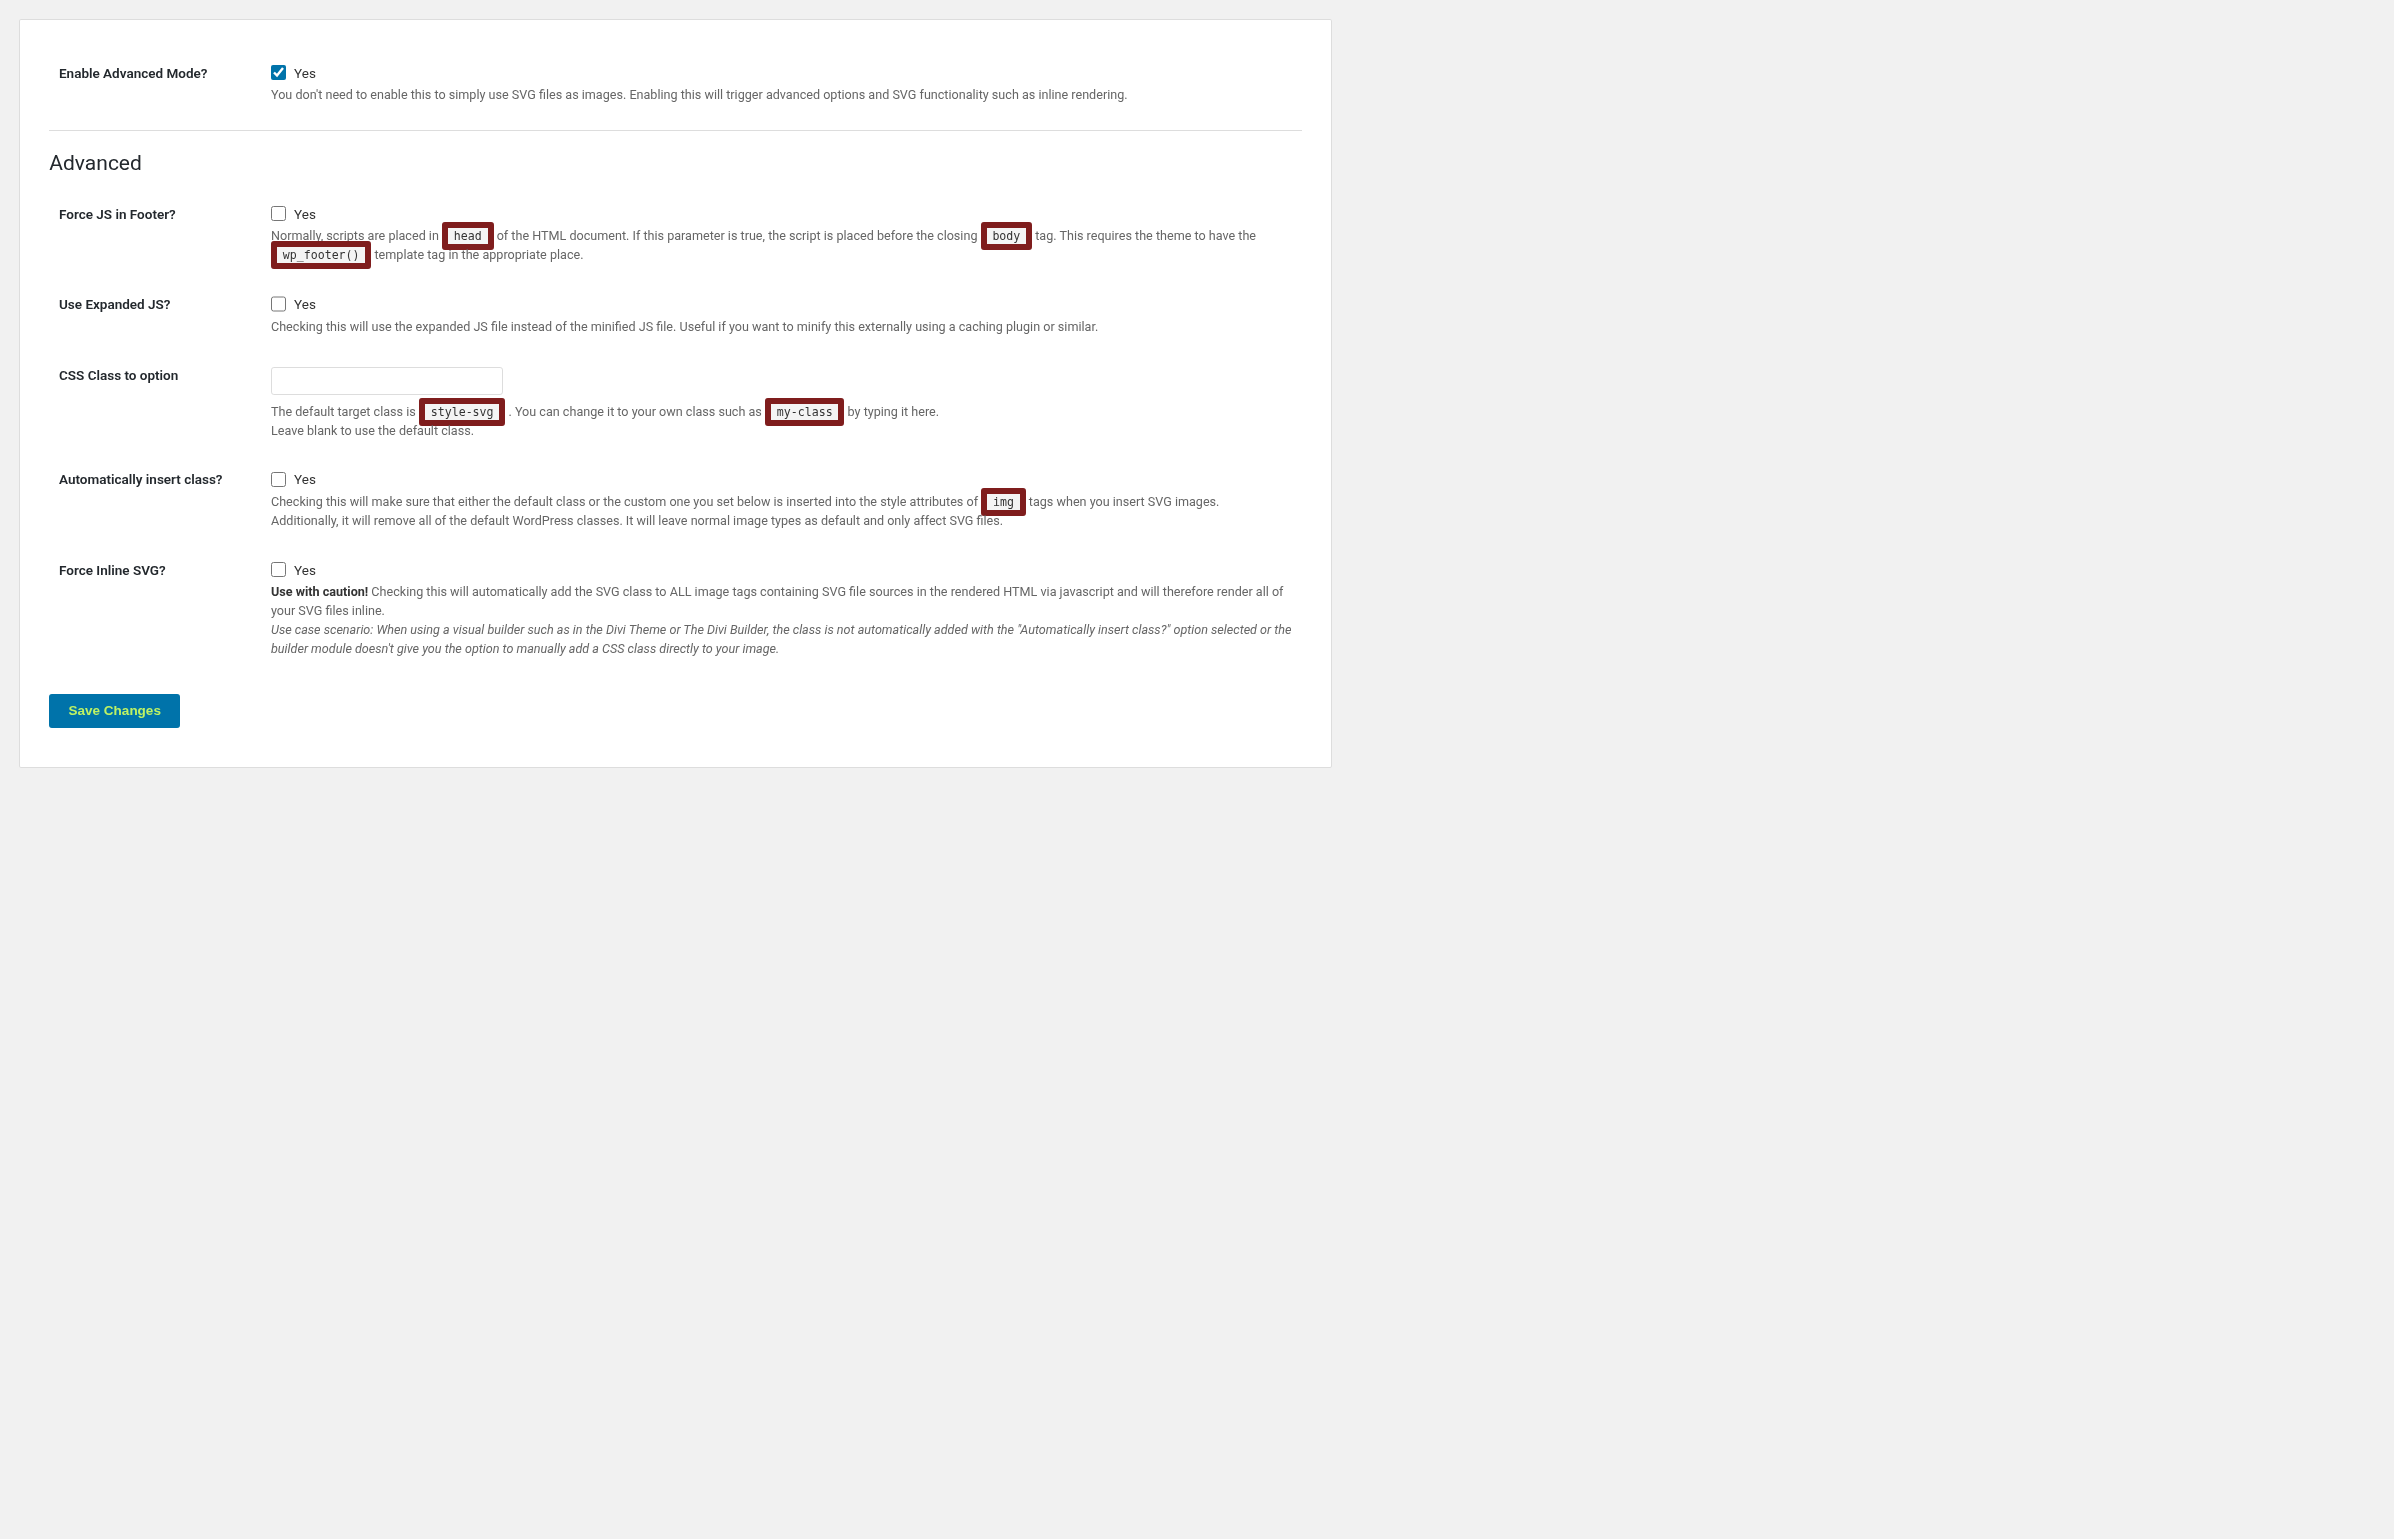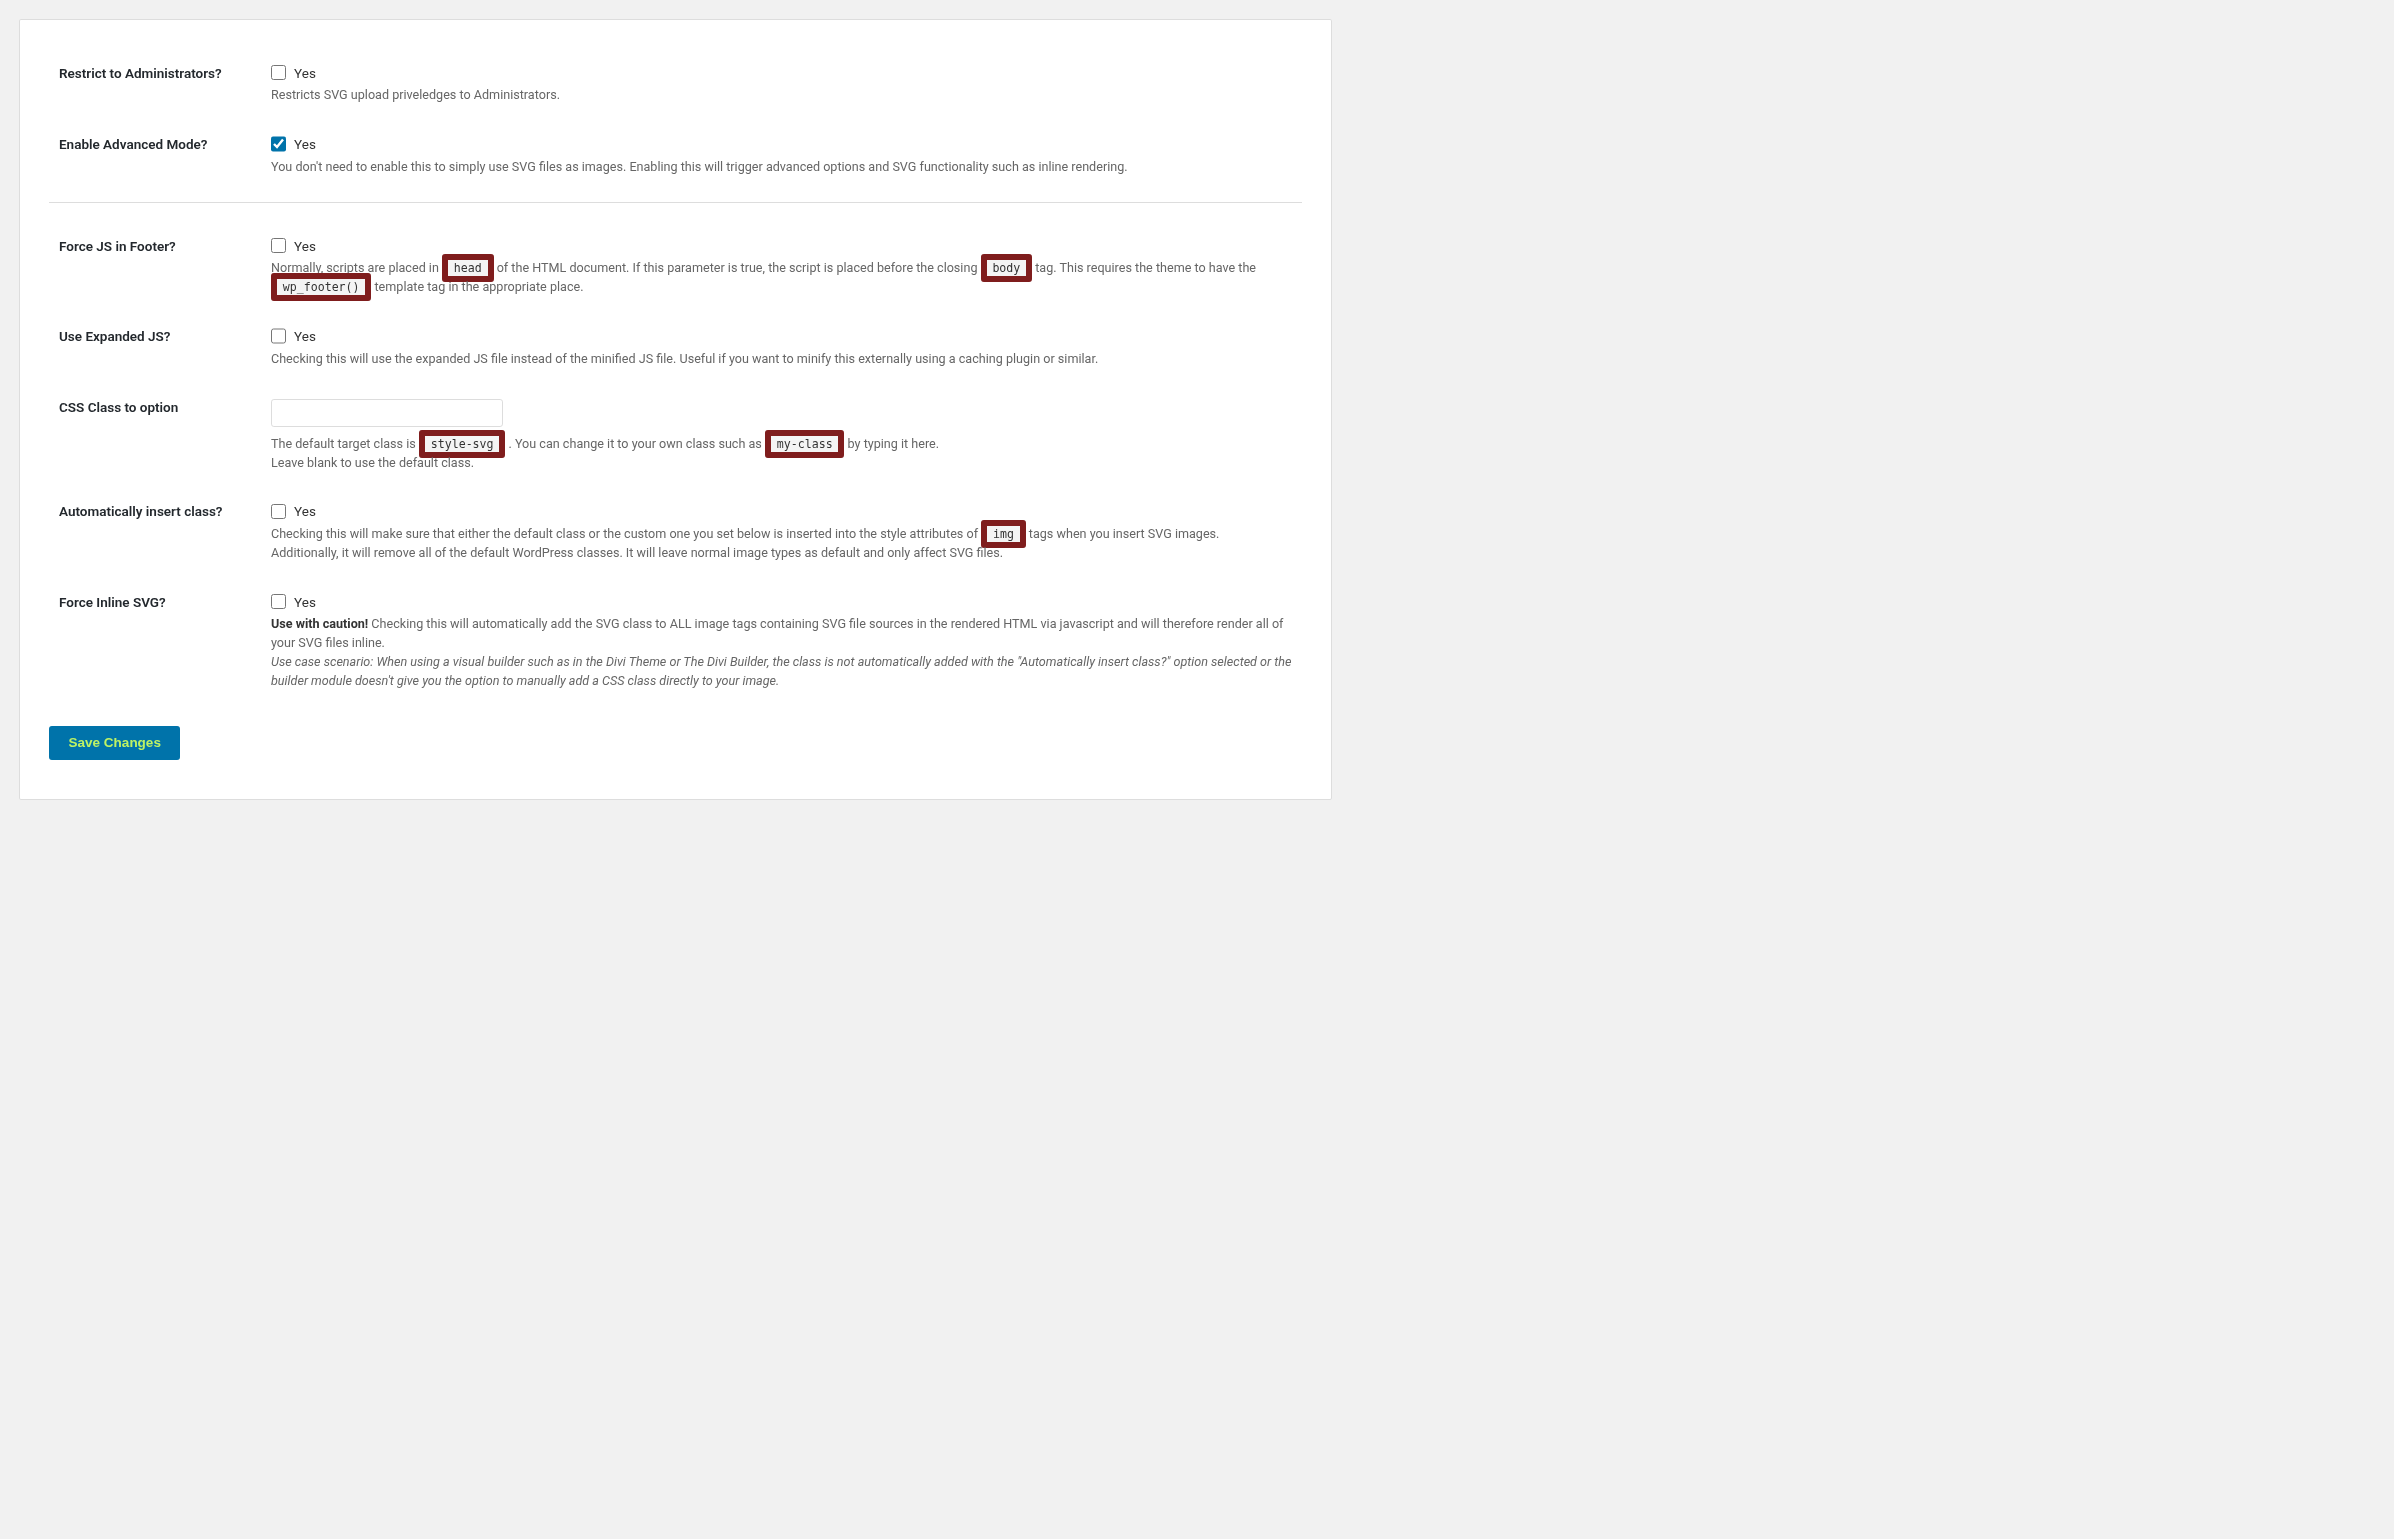--- a/index.html
+++ b/index.html
@@ -123,50 +123,39 @@
   </style>
 </head>
 <body>
 
 <div class="page-wrap">
 
   
   <table class="form-table">
     <tbody>
 
-      <tr>
-        <th>
-          <span>Restrict to Administrators?</span>
-        </th>
-        <td>
-          <div class="checkbox-row">
-            <input type="checkbox" id="restrict-admins" style="">
-            <label for="restrict-admins">Yes</label>
-          </div>
-          <p class="description">Restricts SVG upload priveledges to Administrators.</p>
-        </td>
-      </tr>
 
       <tr>
         <th>
           <span>Enable Advanced Mode?</span>
         </th>
         <td>
           <div class="checkbox-row">
             <input type="checkbox" id="enable-advanced" checked="" style="">
             <label for="enable-advanced">Yes</label>
           </div>
           <p class="description">You don't need to enable this to simply use SVG files as images. Enabling this will trigger advanced options and SVG functionality such as inline rendering.</p>
         </td>
       </tr>
     </tbody>
   </table>
 
   <hr class="section-divider">
 
+  <h2 class="section-heading">Advanced</h2>
 
   
   <table class="form-table">
     <tbody>
 
       <tr>
         <th>
           <span>Force JS in Footer?</span>
         </th>
         <td>

